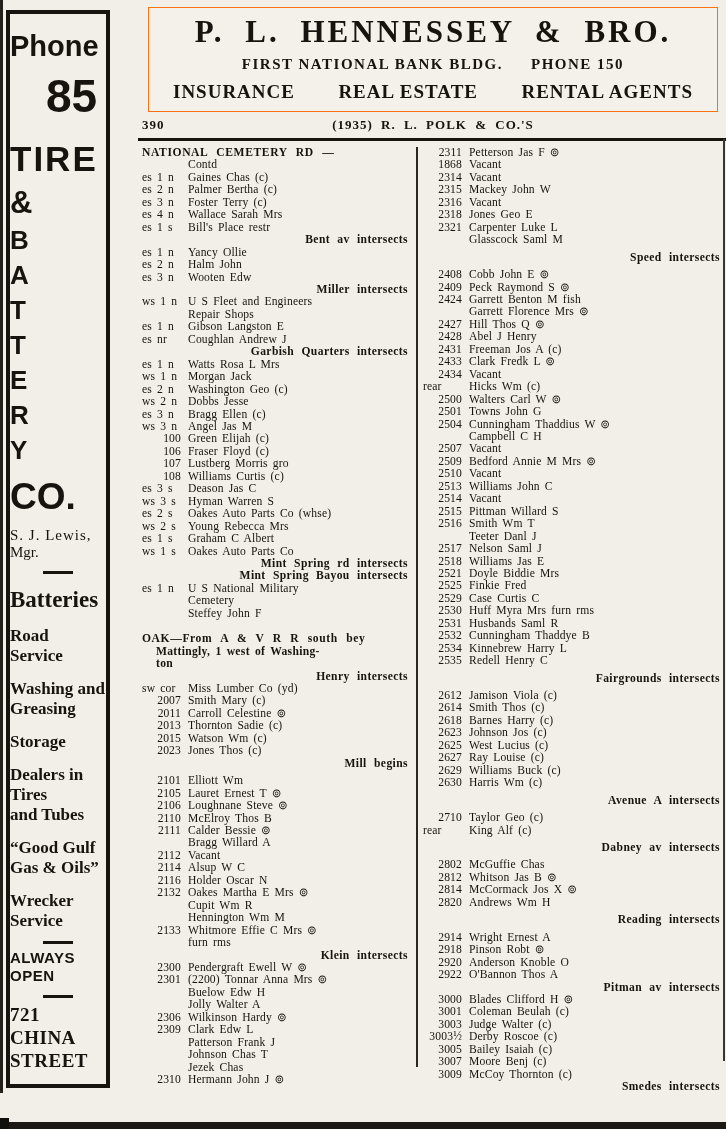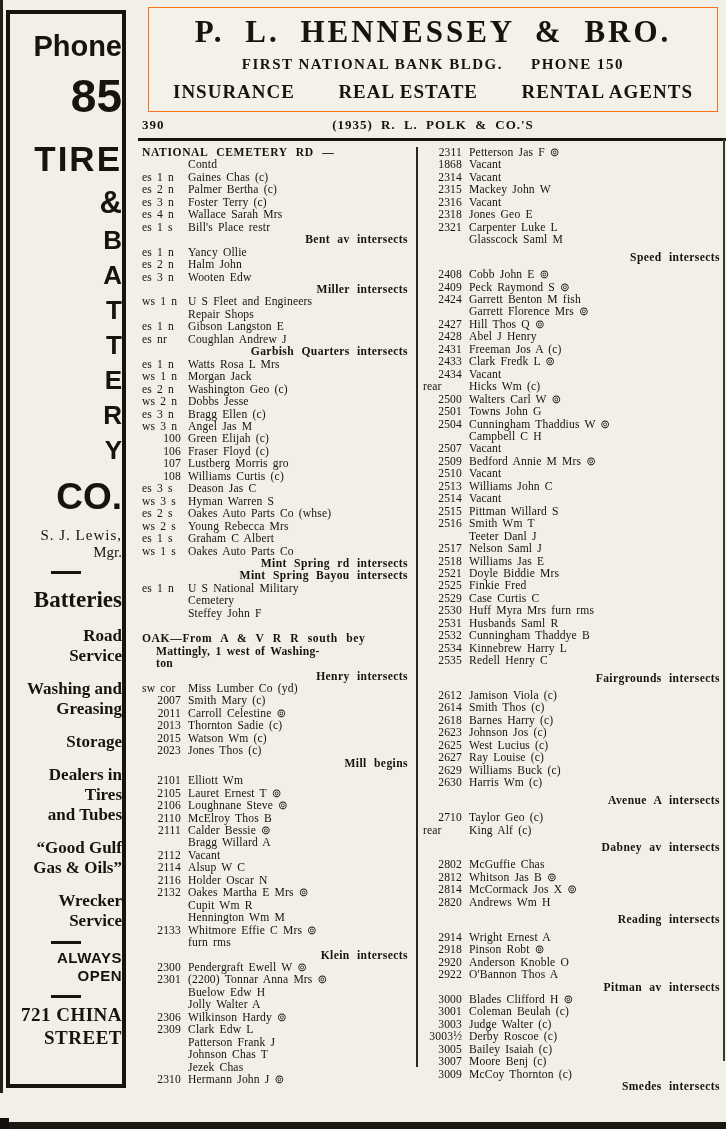--- a/index.html
+++ b/index.html
@@ -10,22 +10,22 @@
   }
   .page{position:absolute;inset:0;}
   
   .left-edge{position:absolute;left:0;top:0;width:3px;height:1093px;background:#23201c;}
   .right-edge{position:absolute;right:1px;top:139px;width:2px;height:922px;background:#3a362f;}
   .bottom-bar{position:absolute;left:6px;right:0;bottom:0;height:7px;background:#1c1915;}
   .bottom-corner{position:absolute;left:0;bottom:0;width:9px;height:11px;background:#12100d;}
 
   
   .sidebar{
-    position:absolute;left:6px;top:10px;width:120px;height:1078px;
-    border:4px solid #17130e;box-sizing:border-box;text-align:right;
+    position:absolute;left:6px;top:10px;width:104px;height:1078px;
+    border:4px solid #17130e;box-sizing:border-box;text-align:left;
     font-family:"Liberation Serif", serif;
   }
   .sb-phone{font-family:"Liberation Sans",sans-serif;font-weight:bold;font-size:29px;line-height:33px;margin-top:16px;}
   .sb-85{font-family:"Liberation Sans",sans-serif;font-weight:bold;font-size:46px;line-height:62px;margin-top:2px;padding-left:36px;}
   .sb-tire{font-family:"Liberation Sans",sans-serif;font-weight:bold;font-size:35px;line-height:39px;margin-top:12px;letter-spacing:2px;}
   .sb-amp{font-family:"Liberation Sans",sans-serif;font-weight:bold;font-size:31px;line-height:35px;margin-top:7px;}
   .sb-vert{margin-top:3px;}
   .sb-vert div{font-family:"Liberation Sans",sans-serif;font-weight:bold;font-size:26px;line-height:35px;}
   .sb-co{font-family:"Liberation Sans",sans-serif;font-weight:bold;font-size:37px;line-height:43px;margin-top:7px;}
   .sb-mgr1{font-size:15px;line-height:17px;margin-top:9px;letter-spacing:1px;}

